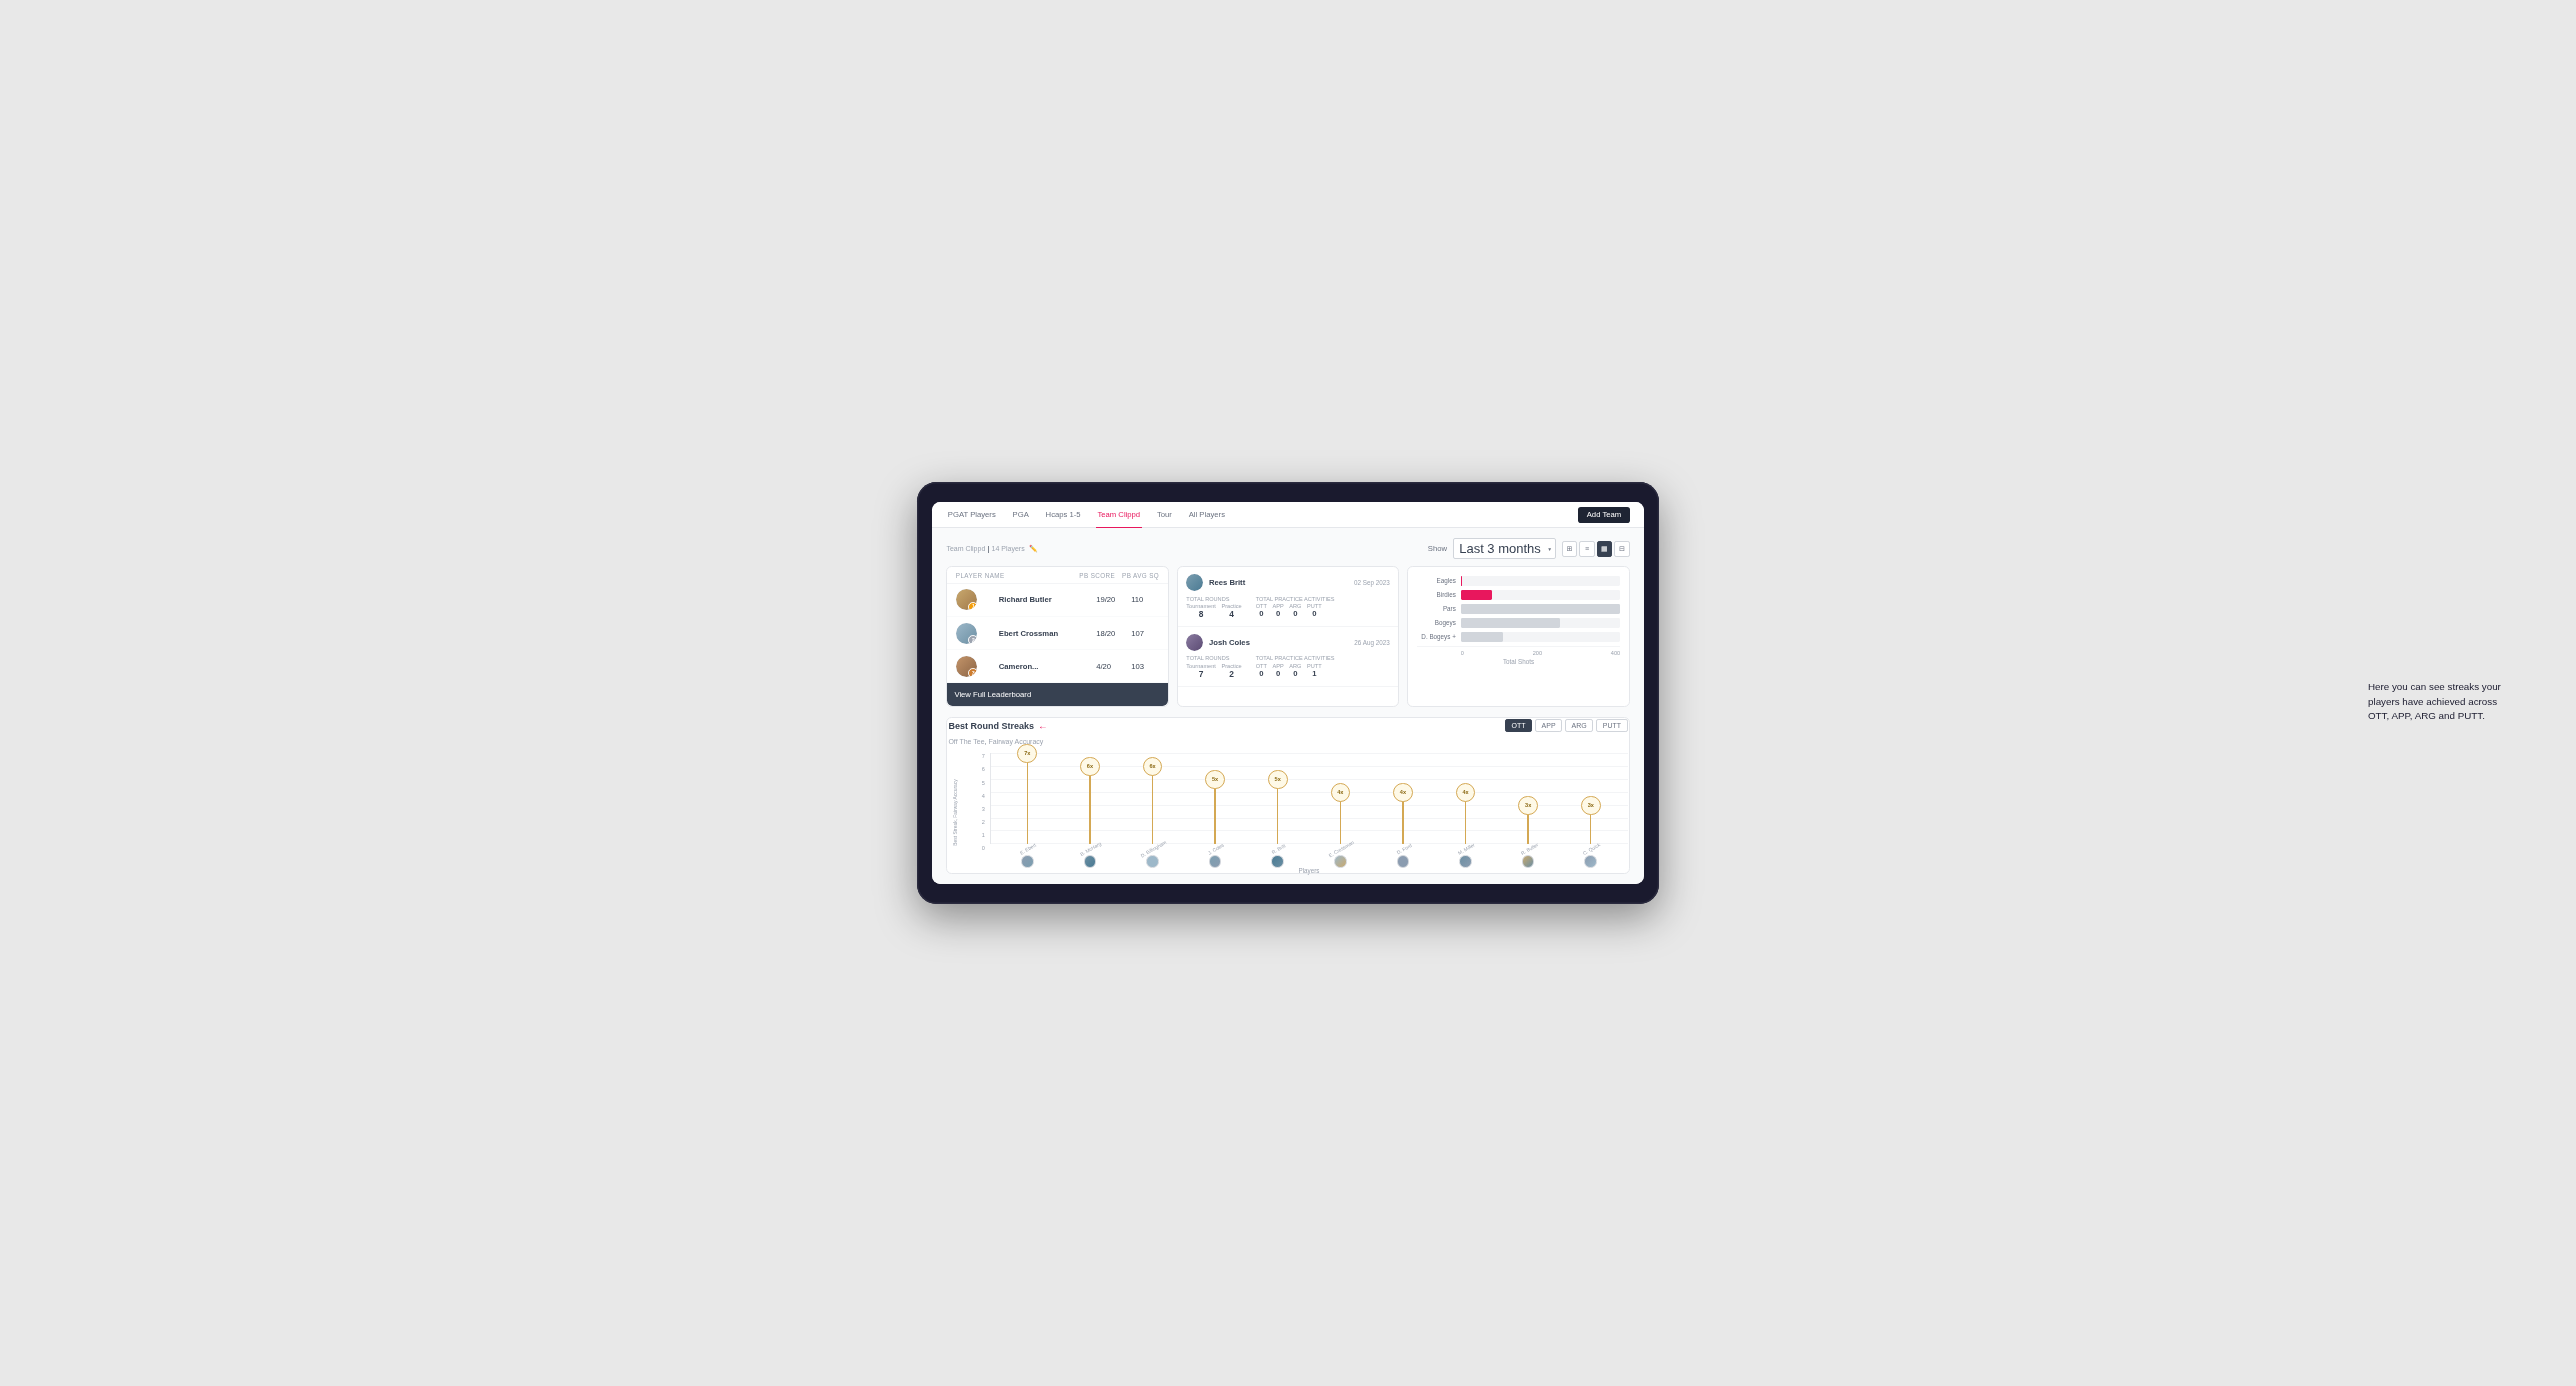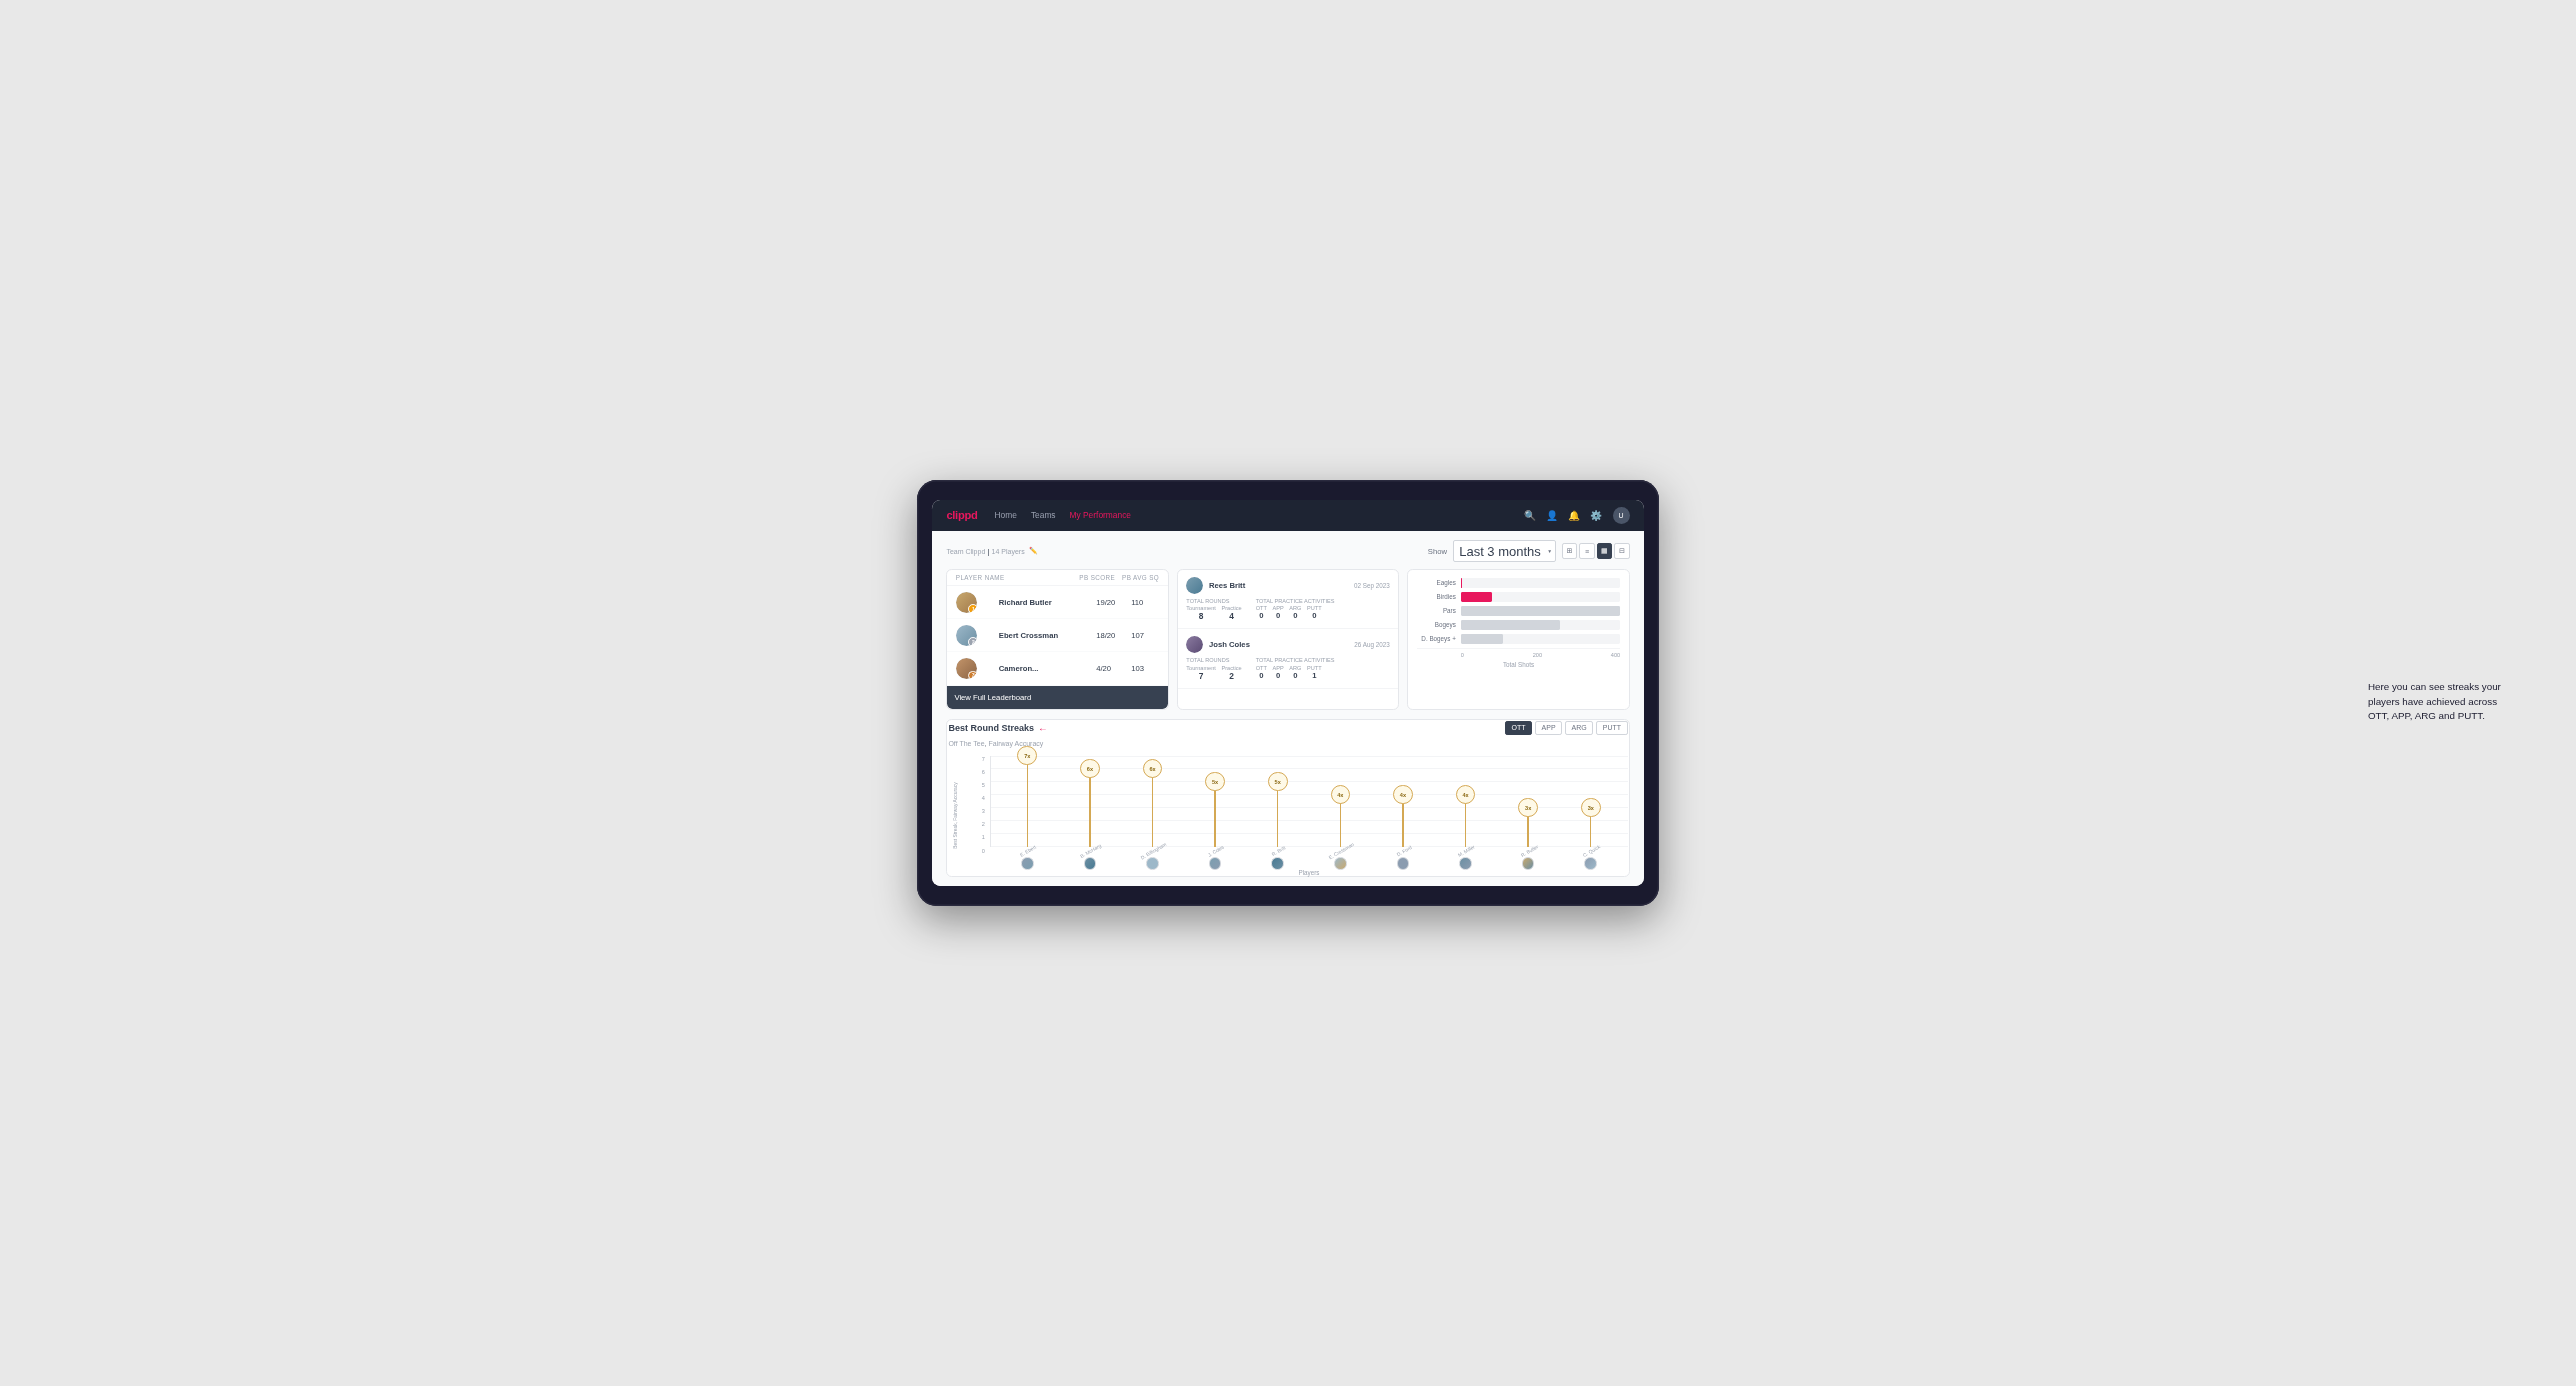--- a/index.html
+++ b/index.html
@@ -566,36 +566,32 @@
       font-size: 5.6px;
       color: #9ca3af;
     }
   </style>
 </head>
 <body>
 
 <div class="tablet-frame">
   <div class="tablet-screen">
 
-    <nav class="navbar">
-      <span class="logo">clippd</span>
-      <div class="nav-links">
-        <a class="nav-link">Home</a>
-        <a class="nav-link">Teams</a>
-        <a class="nav-link active">My Performance</a>
+
+    <div class="subnav">
+      <a class="subnav-link">PGAT Players</a>
+      <a class="subnav-link">PGA</a>
+      <a class="subnav-link">Hcaps 1-5</a>
+      <a class="subnav-link active">Team Clippd</a>
+      <a class="subnav-link">Tour</a>
+      <a class="subnav-link">All Players</a>
+      <div class="subnav-right">
+        <button class="add-team-btn">Add Team</button>
       </div>
-      <div class="nav-right">
-        <span class="nav-icon">🔍</span>
-        <span class="nav-icon">👤</span>
-        <span class="nav-icon">🔔</span>
-        <span class="nav-icon">⚙️</span>
-        <div class="avatar-circle">U</div>
-      </div>
-    </nav>
-
+    </div>
 
     <div class="main-content">
 
       <div class="team-header">
         <div style="display:flex;align-items:center;gap:4.2px;">
           <span class="team-title">
             <span>Team Clippd</span> | <span style="color:#9ca3af;font-size:7px;">14 Players</span>
           </span>
           <span class="edit-icon">✏️</span>
         </div>

